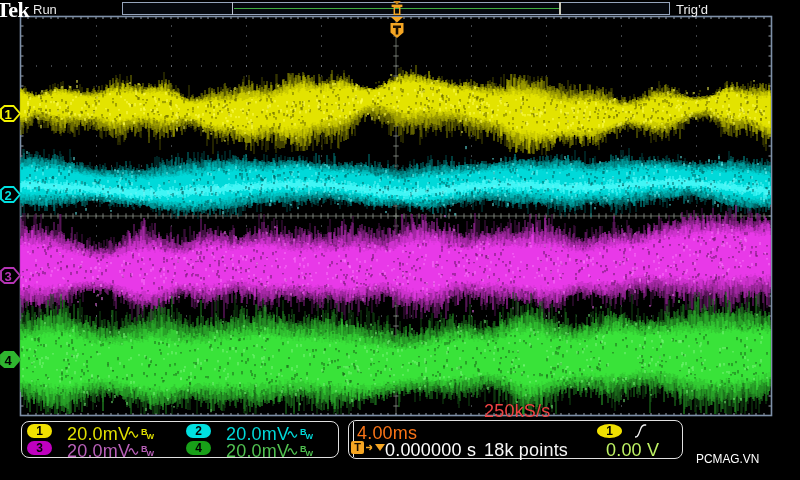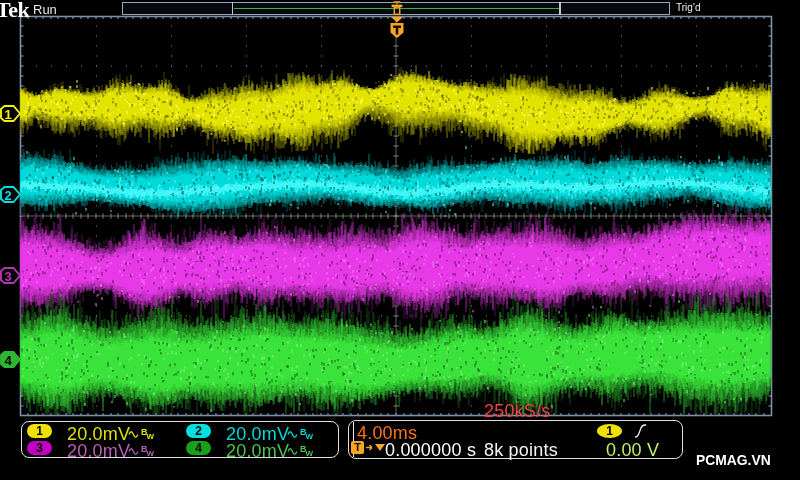--- a/index.html
+++ b/index.html
@@ -47,21 +47,21 @@
     <path d="M21 340V383M22 340V382M23 341V378M24 336V380M25 338V381M26 340V383M27 338V381M28 334V382M29 336V383M30 335V382M31 338V385M32 336V379M33 339V380M34 340V382M35 339V385M36 340V381M37 336V381M38 336V386M39 335V381M40 334V384M41 339V387M42 335V384M43 334V382M44 332V385M45 338V389M46 333V386M47 334V386M48 332V383M49 337V384M50 332V388M51 334V383M52 333V387M53 333V388M54 336V389M55 335V384M56 332V386M57 335V390M58 331V387M59 330V384M60 332V385M61 335V388M62 337V387M63 331V384M64 333V385M65 336V387M66 333V385M67 332V389M68 334V386M69 338V388M70 333V386M71 334V386M72 335V387M73 336V385M74 326V386M75 337V382M76 339V383M77 340V382M78 339V384M79 337V390M80 339V385M81 336V386M82 337V383M83 340V382M84 342V383M85 339V380M86 339V383M87 342V383M88 340V382M89 344V382M90 341V383M91 341V378M92 343V383M93 340V381M94 343V378M95 343V379M96 344V383M97 345V381M98 340V379M99 340V379M100 343V382M101 345V378M102 343V379M103 342V379M104 341V382M105 342V378M106 343V382M107 342V379M108 346V382M109 345V382M110 345V381M111 341V380M112 344V379M113 344V379M114 342V381M115 345V381M116 343V379M117 341V381M118 345V380M119 342V384M120 346V383M121 345V381M122 346V383M123 345V388M124 341V383M125 341V384M126 341V382M127 341V384M128 342V383M129 343V386M130 342V385M131 340V393M132 344V383M133 345V385M134 340V387M135 340V388M136 341V386M137 343V387M138 341V386M139 341V384M140 343V388M141 339V389M142 342V388M143 343V386M144 339V385M145 340V386M146 340V390M147 340V388M148 342V386M149 338V387M150 336V389M151 338V392M152 336V387M153 337V388M154 340V386M155 338V389M156 340V391M157 338V387M158 339V390M159 338V386M160 340V386M161 340V390M162 341V390M163 341V391M164 342V392M165 340V389M166 338V387M167 343V388M168 342V390M169 339V390M170 338V389M171 341V387M172 344V387M173 341V386M174 343V384M175 342V384M176 341V387M177 343V388M178 341V389M179 343V387M180 344V388M181 343V387M182 342V386M183 340V385M184 343V384M185 341V387M186 345V384M187 344V384M188 342V386M189 341V386M190 342V386M191 346V383M192 345V387M193 344V386M194 341V385M195 340V384M196 344V384M197 340V383M198 343V383M199 340V383M200 344V383M201 344V384M202 342V385M203 342V386M204 341V382M205 344V385M206 344V383M207 343V387M208 343V385M209 342V383M210 339V383M211 340V386M212 341V382M213 340V383M214 332V386M215 340V388M216 340V384M217 341V384M218 342V384M219 338V382M220 339V387M221 342V384M222 342V386M223 339V389M224 337V387M225 339V386M226 340V382M227 341V382M228 339V382M229 341V388M230 340V382M231 340V385M232 337V386M233 337V384M234 337V384M235 339V387M236 337V384M237 338V384M238 341V388M239 341V390M240 339V385M241 337V382M242 337V388M243 336V383M244 341V384M245 338V387M246 336V384M247 340V388M248 335V382M249 336V386M250 340V382M251 340V383M252 335V384M253 335V384M254 335V383M255 337V384M256 335V382M257 338V383M258 336V387M259 337V386M260 335V384M261 334V383M262 330V382M263 340V382M264 335V384M265 336V384M266 335V382M267 334V388M268 327V384M269 334V382M270 339V383M271 336V384M272 335V385M273 336V382M274 337V385M275 334V382M276 339V385M277 337V384M278 336V385M279 337V380M280 335V380M281 340V381M282 339V384M283 337V389M284 339V384M285 337V379M286 338V384M287 341V379M288 338V381M289 337V380M290 338V383M291 339V383M292 339V379M293 341V381M294 337V380M295 337V382M296 341V383M297 336V383M298 341V378M299 342V380M300 338V382M301 338V379M302 341V379M303 337V381M304 338V379M305 341V383M306 340V384M307 338V382M308 338V379M309 339V382M310 340V385M311 337V380M312 342V383M313 338V383M314 337V383M315 339V382M316 342V380M317 342V386M318 340V386M319 341V383M320 339V384M321 337V385M322 343V386M323 338V386M324 339V383M325 342V382M326 339V385M327 342V384M328 337V385M329 343V387M330 342V383M331 340V386M332 342V383M333 343V384M334 340V386M335 341V386M336 343V384M337 339V388M338 340V383M339 342V383M340 342V386M341 339V383M342 343V389M343 341V386M344 341V388M345 341V384M346 345V388M347 343V389M348 343V383M349 344V386M350 340V387M351 343V387M352 344V385M353 341V384M354 342V387M355 345V388M356 346V388M357 345V384M358 343V386M359 342V389M360 345V385M361 345V385M362 346V385M363 345V384M364 345V383M365 343V385M366 345V387M367 346V385M368 344V392M369 348V385M370 345V396M371 347V385M372 344V385M373 348V384M374 344V384M375 344V387M376 346V384M377 348V386M378 348V383M379 348V386M380 347V383M381 347V386M382 348V386M383 350V385M384 342V381M385 348V385M386 346V383M387 349V381M388 349V383M389 347V381M390 348V382M391 348V384M392 348V382M393 349V380M394 345V382M395 349V381M396 350V380M397 349V381M398 347V383M399 349V379M400 350V379M401 349V380M402 348V381M403 350V381M404 347V378M405 350V381M406 350V381M407 349V378M408 348V379M409 349V380M410 349V378M411 349V378M412 348V381M413 348V378M414 348V381M415 349V379M416 349V379M417 348V380M418 349V377M419 347V377M420 345V376M421 348V377M422 347V376M423 348V379M424 345V377M425 345V379M426 344V377M427 346V377M428 346V379M429 346V379M430 346V381M431 345V380M432 345V380M433 343V378M434 336V381M435 345V381M436 344V381M437 343V380M438 342V379M439 344V377M440 340V378M441 344V378M442 343V380M443 340V379M444 339V380M445 339V381M446 340V381M447 343V378M448 341V378M449 342V381M450 340V378M451 340V380M452 343V378M453 342V376M454 341V379M455 340V376M456 342V380M457 340V378M458 341V380M459 338V376M460 340V377M461 338V376M462 341V379M463 340V376M464 340V375M465 339V375M466 338V379M467 331V377M468 339V378M469 340V377M470 340V378M471 339V377M472 339V378M473 340V374M474 342V374M475 339V377M476 340V377M477 338V376M478 342V373M479 339V373M480 340V375M481 340V375M482 341V374M483 340V375M484 342V372M485 340V375M486 343V375M487 342V372M488 341V372M489 341V374M490 340V374M491 343V376M492 338V375M493 341V375M494 342V374M495 342V374M496 341V377M497 342V374M498 340V374M499 339V376M500 337V374M501 338V376M502 338V375M503 339V375M504 338V379M505 340V377M506 338V377M507 337V377M508 335V379M509 334V382M510 337V377M511 333V378M512 333V379M513 329V382M514 332V383M515 336V381M516 331V381M517 332V384M518 332V386M519 333V386M520 335V381M521 335V387M522 332V383M523 335V388M524 332V385M525 332V387M526 333V385M527 329V385M528 331V385M529 329V387M530 335V394M531 335V384M532 333V387M533 330V384M534 335V388M535 332V385M536 331V382M537 336V385M538 334V384M539 334V383M540 337V386M541 333V395M542 324V381M543 335V385M544 333V384M545 336V384M546 338V382M547 340V383M548 338V381M549 336V382M550 336V381M551 339V382M552 339V377M553 339V380M554 340V378M555 339V378M556 338V381M557 339V380M558 338V381M559 338V377M560 339V376M561 338V380M562 341V380M563 341V376M564 335V377M565 340V377M566 343V375M567 343V375M568 340V378M569 336V376M570 342V380M571 342V378M572 340V375M573 340V376M574 339V373M575 340V373M576 340V374M577 342V377M578 342V377M579 339V373M580 340V377M581 340V376M582 342V373M583 338V376M584 339V374M585 339V376M586 340V376M587 339V374M588 341V377M589 340V376M590 339V377M591 340V373M592 338V375M593 337V377M594 339V377M595 336V373M596 335V377M597 337V377M598 335V377M599 332V377M600 334V375M601 338V375M602 334V375M603 335V377M604 337V377M605 334V375M606 334V373M607 334V376M608 331V377M609 331V375M610 329V376M611 334V374M612 335V373M613 335V374M614 332V373M615 331V378M616 331V378M617 332V383M618 333V378M619 331V376M620 334V374M621 330V374M622 335V373M623 333V372M624 333V374M625 334V372M626 334V376M627 334V376M628 331V374M629 331V375M630 333V374M631 332V375M632 332V372M633 335V373M634 335V372M635 327V374M636 333V369M637 335V374M638 335V370M639 334V371M640 336V372M641 336V369M642 336V369M643 336V373M644 337V372M645 337V369M646 335V369M647 334V371M648 333V373M649 334V372M650 335V373M651 334V369M652 334V371M653 334V373M654 334V373M655 334V374M656 332V371M657 334V370M658 334V371M659 335V371M660 332V373M661 332V372M662 336V373M663 332V373M664 335V371M665 333V371M666 331V373M667 335V373M668 335V374M669 332V373M670 335V373M671 334V374M672 326V377M673 333V373M674 332V374M675 331V374M676 336V376M677 336V375M678 332V375M679 330V379M680 335V378M681 330V379M682 333V378M683 333V377M684 331V376M685 331V378M686 329V379M687 332V381M688 333V379M689 332V379M690 334V379M691 334V381M692 330V379M693 333V382M694 333V381M695 331V378M696 328V378M697 332V379M698 331V382M699 334V378M700 332V378M701 333V379M702 329V381M703 333V380M704 331V379M705 332V379M706 328V383M707 331V379M708 330V383M709 334V383M710 329V384M711 333V381M712 333V384M713 330V382M714 332V384M715 333V383M716 334V382M717 332V381M718 333V390M719 334V384M720 333V379M721 333V379M722 332V384M723 328V382M724 333V381M725 331V382M726 331V378M727 328V378M728 332V380M729 329V380M730 330V380M731 333V382M732 331V382M733 326V383M734 330V384M735 330V379M736 329V383M737 331V381M738 330V379M739 330V380M740 331V384M741 334V378M742 332V380M743 332V378M744 333V380M745 331V383M746 332V381M747 333V379M748 332V378M749 331V381M750 330V379M751 328V382M752 333V380M753 334V378M754 334V381M755 329V376M756 333V376M757 332V390M758 331V375M759 334V375M760 328V380M761 331V380M762 330V375M763 331V379M764 329V374M765 332V374M766 331V373M767 334V373M768 334V386M769 332V372M770 329V377" stroke="#3ceb3c" stroke-width="1" fill="none"></path>
     <path d="M440 388v2.3M379 361v1.3M594 357v1.5M103 343v3.1M463 350v1.8M483 376v3.3M729 378v1.5M322 362v2.7M225 329v2.1M518 351v1.8M667 327v1.4M72 342v2.0M330 387v2.9M506 333v3.2M163 342v2.0M159 342v2.9M288 365v2.8M687 383v1.8M324 367v3.1M174 374v1.7M362 394v2.6M254 390v2.7M176 373v2.8M155 373v2.7M740 325v2.2M218 347v1.4M422 390v3.2M301 378v1.5M343 337v2.8M701 357v1.3M598 328v3.0M403 364v1.6M239 339v2.2M561 363v2.3M310 333v2.0M735 372v3.0M402 344v3.1M261 329v2.8M732 363v3.1M118 357v3.3M447 359v3.2M34 391v1.3M705 367v2.9M189 376v2.7M311 330v3.0M98 375v3.4M175 393v2.7M732 385v2.5M164 380v1.5M504 380v1.6M251 370v2.9M741 339v3.4M449 342v2.5M489 391v2.4M352 397v3.1M62 332v2.4M386 365v2.5M511 335v1.5M89 390v2.8M132 374v2.9M643 346v3.3M645 332v3.1M670 329v2.6M743 383v3.3M195 349v2.4M88 370v1.8M356 352v1.8M338 366v3.0M73 347v3.2M150 364v1.2M374 379v1.8M255 364v2.1M127 377v3.3M355 366v3.5M358 383v2.0M642 329v2.1M455 385v2.2M756 362v1.8M726 326v3.0M616 343v3.4M673 338v3.6M438 339v3.3M330 385v2.8M272 379v3.4M526 342v2.2M712 384v3.5M636 348v2.5M369 391v2.5M390 375v2.2M512 361v2.6M354 363v3.6M46 374v2.4M41 344v1.8M498 348v3.6M575 377v2.7M48 377v2.1M310 363v2.6M666 321v2.0M328 364v1.9M350 380v3.1M641 327v1.2M206 376v1.9M475 364v3.3M592 368v2.0M480 330v2.9M338 359v2.3M689 367v1.6M461 366v2.5M155 384v2.2M87 365v2.9M503 347v2.7M585 389v2.5M434 332v3.1M720 352v1.4M551 339v2.6M461 376v1.9M356 393v1.7M147 375v2.2M61 392v2.0M601 383v2.8M393 390v2.3M450 336v2.5M190 382v3.4M163 380v2.5M90 341v1.7M642 362v2.1M768 387v2.9M335 360v2.3M627 345v2.8M686 323v1.7M524 340v2.2M356 345v2.0M555 367v3.5M194 362v1.6M326 330v2.1M509 350v3.1M94 392v3.0M717 387v2.8M356 340v1.5M598 367v3.1M201 367v3.1M262 363v2.4M101 344v2.5M88 329v2.0M314 355v3.0M607 331v2.9M68 359v2.5M262 346v2.5M580 368v3.4M601 341v1.8M156 364v2.0M661 371v2.8M741 352v3.2M609 388v1.7M307 372v3.3M33 327v3.4M607 364v2.6M596 337v3.0M736 361v2.2M63 389v3.2M440 373v3.3M246 361v2.9M108 364v2.8M435 360v1.9M677 356v2.8M477 347v3.1M729 380v3.2M240 384v2.9M161 352v2.7M187 340v2.9M233 335v1.3M178 345v1.6M279 349v2.6M711 380v2.8M600 368v3.2M325 348v2.9M269 357v3.6M535 333v3.0M340 366v1.7M695 377v1.5M433 333v2.4M56 340v2.5M683 340v2.3M516 357v1.6M717 366v1.5M66 367v2.6M344 373v1.8M289 357v2.0M599 363v2.5M170 364v2.8M600 360v1.8M267 378v2.8M451 389v1.2M233 372v3.4M760 364v2.5M294 378v1.8M620 329v1.7M72 377v2.5M511 371v3.3M522 373v2.8M454 339v1.7M67 367v1.8M292 377v3.1M697 342v1.6M748 328v1.6M531 345v3.0M113 385v1.3M656 376v3.3M257 328v2.1M293 386v2.2M553 367v2.6M376 373v3.5M564 379v2.7M601 380v3.2M80 334v1.6M565 392v1.7M651 381v1.6M300 389v3.3M374 363v1.2M509 382v3.4M695 374v1.4M563 354v3.5M26 389v1.6M32 363v1.5M578 351v3.3M378 351v1.6M602 382v2.0M406 389v2.8M195 376v2.9M725 383v1.9M369 390v1.5M101 392v3.4M294 333v3.5M687 375v1.7M498 334v3.2M56 343v1.4M254 345v1.9M132 346v3.0M92 377v1.6M69 363v3.1M506 356v2.0M345 389v1.3M268 338v2.4M559 346v3.4M155 341v3.0M563 389v2.4M438 347v1.4M397 390v3.3M590 366v2.1M542 374v2.2M144 372v2.9M265 363v2.8M377 333v2.8M451 380v1.8M282 328v1.7M62 377v3.5M181 391v3.1M38 338v3.1M649 364v2.8M123 378v1.5M166 372v3.2M316 349v2.3M515 371v1.9M626 337v2.3M25 336v1.9M270 381v2.2M430 333v2.5M39 339v3.5M470 391v2.8M252 373v3.1M208 391v3.0M571 345v3.2M501 357v2.1M395 392v3.6M585 328v2.0M220 366v3.1M512 327v2.4M760 333v1.9M555 388v2.3M266 340v1.9M438 371v2.0M391 368v2.0M302 393v2.1M312 393v2.7M648 384v2.5M371 349v1.6M566 382v2.8M704 336v3.6M646 379v1.3M207 359v2.5M221 342v3.2M343 372v3.5M82 369v3.3M737 337v3.2M583 348v2.0M492 327v3.4M455 379v2.0M572 332v3.2M463 340v2.2M444 365v2.0M410 330v2.3M254 378v1.2M722 380v3.3M747 368v2.5M435 348v3.4M59 337v2.2M365 333v1.9M324 363v2.9M180 393v1.4M754 373v2.0M33 371v1.4M519 365v2.9M750 326v3.0M651 356v1.8M388 382v1.4M307 349v1.8M351 380v2.5M452 368v3.0M323 371v1.7M114 395v1.6M230 347v3.2M236 347v2.8M692 326v1.6M638 320v3.0M591 351v1.4M87 360v3.2M473 357v2.0M58 387v1.6M558 365v3.2M613 352v1.5M382 334v2.0M302 391v3.6M196 331v3.2M209 395v1.8M479 369v3.1M108 362v2.5M496 342v2.2M197 335v1.5M447 342v2.8M411 339v1.6M175 363v2.6M660 356v2.7M297 373v3.1M325 349v1.2M459 366v3.4M69 344v3.0M445 342v3.3M625 323v1.5M390 396v1.2M560 346v1.5M91 356v2.1M551 371v3.1M708 341v3.5M239 333v1.2M382 397v2.7M29 357v2.7M444 366v2.7M643 367v1.3M484 388v2.2M62 371v2.5M321 387v1.9M381 371v3.0M37 358v2.0M242 360v2.0M219 370v1.7M551 386v2.2M41 385v1.8M431 333v2.8M662 360v1.9M386 384v1.3M662 365v2.7M478 368v3.6M160 349v2.0M601 380v2.1M259 332v2.9M505 376v1.6M534 374v1.8M743 356v2.6M745 344v3.3M499 368v2.8M333 332v1.8M524 371v2.4M44 384v3.0M266 372v2.7M547 374v2.6M660 364v2.3M585 340v2.1M38 379v1.2M162 377v1.9M755 339v2.3M85 394v3.5M476 361v3.4M742 374v3.1M298 389v1.2M295 374v3.5M93 393v2.8M411 363v2.0M511 368v2.6M488 343v3.1M659 383v3.4M654 333v1.5M347 353v2.5M61 345v2.6M228 362v2.9M706 334v2.2M228 384v2.0M762 327v3.2M66 375v2.8M485 357v1.5M482 390v2.1M436 375v2.0M242 353v3.4M255 388v3.4M383 335v3.5M661 343v2.7M423 342v2.5M72 339v3.3M643 359v3.3M332 360v3.4M277 376v2.0M422 373v3.1M62 334v2.1M419 362v1.9M344 373v3.1M181 352v1.6M72 354v3.1M686 335v3.3M557 347v2.6M248 358v3.3M27 349v2.3M509 387v3.3M307 329v3.0M409 337v3.3M247 347v2.8M393 352v3.1M676 340v1.7M745 352v3.4M501 370v3.3M329 381v3.5M747 378v2.7M602 384v2.3M499 369v1.3M570 378v2.4M133 389v2.4M371 363v2.7M264 389v2.6M763 372v2.0M530 335v2.3M30 384v2.5M394 385v1.3M623 324v3.0M283 386v2.0M395 346v1.5M149 364v2.7M354 350v2.9M110 342v1.4M626 380v1.4M262 390v3.1M767 352v2.8M459 386v2.3M378 370v1.8M313 349v3.1M563 369v3.5M666 361v1.3M361 372v1.2M30 393v1.7M582 373v2.4M700 333v1.8M439 345v1.5M150 388v2.1M83 353v1.9M321 332v2.0M664 354v2.4M744 364v2.8M727 347v2.4M379 335v3.3M83 386v1.3M89 379v2.7M316 391v2.3M167 343v2.9M68 375v1.2M85 344v1.8M267 338v1.9M151 360v3.1M733 388v1.3M83 387v3.0M515 342v2.1M147 396v3.0M38 345v1.3M721 328v1.4M196 362v3.1M639 325v2.1M558 352v2.8M311 385v3.1M493 340v1.9M35 338v3.2M642 366v2.2M680 370v1.2M697 359v2.5M64 359v2.3M95 329v1.2M459 386v1.9M684 354v2.2M547 358v3.3M514 367v1.9M738 370v3.4M381 392v2.6M731 374v1.6M146 356v3.2M244 338v1.8M283 342v3.2M552 375v2.9M566 370v3.4M758 329v2.1M117 376v2.4M346 380v2.2M588 382v1.8M597 366v3.1M481 352v2.3M426 361v3.1M194 336v2.2M558 380v1.6M618 377v3.1M696 338v2.6M623 339v2.1M215 339v2.7M603 346v3.5M573 372v2.0M460 335v3.3M287 365v2.9M596 331v2.1M419 364v2.6M70 392v1.4M345 386v3.2M358 370v2.4M255 385v3.4M679 386v2.1M35 355v1.8M556 351v3.5M81 376v1.3M265 349v1.9M482 385v3.2M609 327v3.6M124 365v3.2M208 376v2.4M560 339v2.1M281 369v2.6M428 349v1.9M149 365v2.6M490 350v1.5M466 361v3.5M526 389v1.9M110 382v2.4M113 370v1.4M415 346v3.1M624 378v2.3M450 340v2.4M331 381v1.4M241 389v2.8M349 366v1.4M231 338v2.0M460 335v2.3M481 377v3.4M190 350v1.6M113 370v1.6M500 362v2.3M57 394v1.7M472 335v3.4M405 387v2.0M210 346v2.6M691 373v1.8M44 344v3.1M542 343v1.4M642 355v2.7M596 381v3.5M756 372v2.3M587 382v1.9M540 373v3.3M22 348v3.6M702 362v3.5M132 330v1.7M521 384v3.4M184 335v2.3M84 372v3.3M232 387v1.7M616 387v2.7M324 338v1.2M729 363v2.5M178 371v2.8M97 351v2.1M435 354v1.4M211 344v2.8M280 392v1.9M643 320v1.9M336 348v2.2M475 332v2.5M556 326v3.0M489 328v3.1M515 335v2.2M255 374v3.2M374 350v3.5M742 327v3.4M242 371v3.4M448 351v2.1M513 351v1.7M240 338v3.0M751 349v3.1M406 393v1.4M433 374v2.2M204 334v2.9M142 336v2.9M419 356v1.4M477 332v2.2M733 372v1.6M457 347v2.9M547 375v3.5M276 380v2.2M570 326v1.5M187 379v1.6M269 382v1.8M392 338v2.8M345 393v1.7M62 373v2.6M657 348v2.9M640 362v1.2M601 342v1.8M190 382v2.6M534 329v3.5M427 377v3.3M279 333v2.2M347 396v2.5M35 350v3.3M645 341v3.4M39 337v2.5M27 367v1.8M220 376v2.4M339 350v2.2" stroke="#196319" stroke-width="1" fill="none"></path>
     <path d="M560 336v3.1M517 328v3.1M175 343v2.4M394 381v2.0M34 355v1.9M74 355v3.3M92 375v2.6M112 401v2.1M67 370v2.7M426 342v2.8M389 340v2.3M524 364v2.3M226 377v3.2M398 349v3.4M597 335v3.2M400 355v1.8M653 347v1.6M42 357v2.2M35 366v2.0M584 369v2.2M36 349v1.9M231 335v2.9M110 331v2.6M300 403v2.2M459 366v3.2M672 339v1.7M700 345v2.3M683 362v3.3M215 368v2.4M371 374v2.6M67 352v3.0M262 358v2.1M516 365v3.3M460 357v2.9M40 359v2.9M109 389v2.2M99 377v2.6M279 373v2.8M694 350v3.4M733 351v1.5M634 382v3.1M761 341v2.8M402 366v2.1M466 377v3.2M349 371v3.4M584 348v2.2M599 357v3.2M424 378v2.1M84 391v2.3M75 371v3.3M32 338v2.5M530 343v3.3M670 356v3.0M62 369v2.4M689 371v2.9M408 369v2.6M559 321v2.4M48 357v2.6M84 363v2.7M658 331v2.8M352 363v2.2M265 348v2.3M587 345v2.3M131 381v3.0M127 374v2.6M45 322v2.0M87 391v2.9M475 328v1.7M139 354v2.1M755 365v2.1M767 377v1.7M528 375v2.6M360 338v3.3M561 362v3.4M725 401v2.3M318 378v2.3M727 371v1.9M450 383v1.8M640 378v1.5M109 347v1.5M623 379v1.7M295 370v1.6M394 391v2.1M482 336v3.0M563 376v2.1M624 399v3.1M589 314v2.7M375 383v1.8M168 398v2.8M351 372v2.4M134 381v2.6M587 359v2.1M589 384v1.5M591 358v2.5M292 369v1.6M444 376v2.4M536 380v2.1M198 348v1.7M447 364v2.9M260 335v2.3M297 344v3.2M195 365v3.2M660 356v3.0M494 352v2.6M272 366v3.2M567 340v3.4M602 340v2.7M145 355v2.5M512 363v2.3M176 352v2.6M124 336v1.7M693 369v2.0M551 366v2.0M589 382v2.1M392 331v3.4M448 347v3.3M172 351v3.3M530 381v2.2M348 366v2.6M49 378v2.0M181 377v3.0M336 390v2.3M701 342v3.5M358 366v2.0M488 387v3.0M592 368v3.3M298 389v2.5M109 375v2.7M301 387v2.3M748 366v3.0M43 362v2.5M177 331v2.8M209 341v2.2M24 354v2.7M705 359v2.2M218 360v2.4M508 371v2.0M73 329v3.2M455 345v2.0M509 342v2.1M748 359v2.2M720 364v3.1M689 345v2.3M720 384v1.9M119 331v2.8M213 382v3.3M211 409v3.2M98 353v2.4M236 350v2.6M518 350v2.3M60 380v2.6M679 340v3.2M282 390v3.1M372 358v3.4M347 379v2.9M479 373v2.8M223 321v1.6M461 371v3.5M297 365v2.9M69 365v3.3M224 370v1.9M310 353v3.4M757 314v1.7M34 361v1.6M198 359v2.3M53 353v1.6M377 349v3.1M385 368v2.7M681 340v3.2M92 374v3.3M571 386v2.1M124 333v2.6M604 335v2.1M582 380v2.6M458 326v2.0M513 359v2.6M614 378v3.2M142 363v2.5M685 354v2.7M245 392v2.0M553 352v3.2M67 342v3.1M649 326v3.0M692 390v1.7M77 355v2.0M692 367v2.1M448 347v1.8M720 363v2.9M198 358v2.8M336 342v1.6M146 408v3.1M520 339v3.0M747 337v3.0M514 371v2.0M402 349v2.5M376 332v2.2M495 346v3.1M538 331v2.3M558 363v2.2M605 342v2.8M46 356v3.2M626 377v3.2M586 388v2.1M409 362v2.0M365 346v3.0M174 406v1.6M100 353v1.6M559 311v2.6M652 370v2.2M301 344v2.8M184 369v3.0M230 357v2.5M420 387v3.2M425 358v3.2M458 331v2.6M23 375v2.3M625 352v2.2M600 362v1.6M410 346v2.3M566 332v2.4M723 331v3.3M126 336v1.6M46 385v2.3M372 336v1.9M687 390v3.3M583 351v2.4M753 365v3.1M261 366v2.0M640 344v3.1M346 366v2.5M645 363v3.2M374 354v1.6M72 354v1.8M608 363v3.4M265 327v3.2M85 403v2.9M701 350v2.4M356 360v1.5M394 374v2.1M457 367v2.5M23 346v2.6M724 363v2.6M122 343v1.6M264 356v3.5M602 341v1.9M352 399v3.2M559 327v1.7M729 371v2.9M526 394v2.5M32 380v1.8M485 349v3.1M60 376v1.8M344 366v1.6M566 368v1.9M369 368v1.5M517 401v2.2M413 360v2.2M403 374v1.9M632 340v2.7M762 336v3.0M191 378v2.6M40 362v3.2M489 340v2.8M288 341v2.7M668 330v1.9M658 361v2.1M425 385v2.4M127 402v2.9M387 352v2.6M503 377v1.9M129 359v1.6M447 351v3.4M296 393v3.4M212 348v3.0M388 341v3.2M359 369v2.5M215 336v3.2M656 363v3.4M538 338v1.9M547 350v1.9M168 353v2.2M57 369v1.7M689 369v3.3M150 358v2.5M188 389v2.8M644 346v2.1M665 375v1.8M387 358v3.2M271 373v1.8M426 367v3.3M682 352v3.0M603 336v2.7M253 354v1.5M307 377v2.9M348 382v3.3M223 349v3.3M76 349v2.5M282 375v1.8M238 362v3.4M371 324v1.6M227 351v1.8M349 355v3.5M345 375v1.7M555 328v2.8M330 344v2.8M290 384v2.7M596 343v3.2M440 320v1.7M140 387v1.8M426 370v2.6M723 347v2.2M76 360v1.5M254 355v3.4M465 342v1.9M164 358v1.8M650 362v2.5M358 368v3.4M256 384v3.0M120 362v2.8M522 372v2.4M30 348v2.4M42 365v3.0M723 372v1.9M244 325v2.6M201 362v2.9M304 354v3.2M693 366v2.9M734 398v1.9M417 362v3.0M228 373v2.5M181 370v2.6M383 354v2.8M240 382v2.0M217 330v3.1M440 377v2.7M547 332v2.6M469 378v1.7M601 306v2.5M577 351v2.7M412 328v2.1M181 378v2.2M198 361v3.3M645 337v3.2M638 357v2.0M329 358v2.9M415 361v2.5M568 333v1.6M347 324v3.0M660 335v3.2M431 355v2.2M81 378v2.4M84 330v2.0M422 342v2.1M324 351v2.8M425 361v2.4M244 349v3.4M640 355v2.4M23 368v2.2M315 338v2.7M651 394v1.7M301 379v2.3M548 356v2.3M754 378v1.9M324 383v3.3M436 340v2.1M747 346v2.5M205 360v1.6M588 365v2.3M552 405v3.5M652 340v2.4M390 368v2.8M46 344v2.8M154 392v3.2M524 365v1.5M551 346v1.6M761 359v3.5M131 339v2.9M570 371v3.4M461 330v2.0M568 366v1.8M32 362v2.2M257 344v3.2M378 345v3.0M531 328v3.4M131 357v2.6M70 381v2.6M462 374v1.6M292 367v2.4M682 364v3.5M592 377v2.9M264 337v2.4M720 348v3.0M425 376v3.4M745 356v3.1M292 349v3.5M179 338v3.1M511 379v2.7M481 373v1.9M567 377v2.8M580 343v2.0M263 361v2.4M228 376v1.8M111 367v2.8M330 362v2.1M100 341v2.4M663 340v3.3M449 376v1.9M725 347v1.9M185 366v2.3M161 341v2.3M554 373v2.3M367 350v2.8M322 369v2.8M357 365v2.1M485 320v3.1M652 358v3.4M686 362v3.3M561 378v2.0M262 357v1.7M645 370v3.1M115 395v3.0M233 347v3.1M702 369v2.9M745 368v2.0M661 345v2.9M494 358v3.1M679 300v3.0M741 398v2.5M627 324v1.9M78 353v3.1M191 372v3.5M77 355v3.5M703 362v2.1M169 344v3.5M642 365v1.9M70 335v1.6M710 369v1.8M567 366v2.3M636 323v2.7M66 358v2.9M662 339v3.2M567 350v2.4M167 389v2.2M225 368v2.0M680 340v2.4M92 344v2.0M371 358v1.8M273 355v2.8M519 358v2.1M534 331v3.2" stroke="#7cf57c" stroke-width="1" fill="none"></path>
   </svg>
 <div class="abs" style="left:-4px;top:-3.5px;color:#fff;font-family:'Liberation Serif',serif;font-weight:bold;font-size:22px;letter-spacing:-0.5px">Tek</div>
 <div class="abs" style="left:33px;top:1.5px;color:#e8e8e8;font-size:13px">Run</div>
 <div class="abs" style="left:122px;top:2px;width:548px;height:13px;border:1px solid #96a5bc;background:#05080d"></div>
 <div class="abs" style="left:232px;top:2px;width:1px;height:13px;background:#b9c2cf"></div>
 <div class="abs" style="left:559px;top:2px;width:2px;height:13px;background:#c8c8b8"></div>
 <div class="abs" style="left:234px;top:8px;width:325px;height:1px;background:#3fae3f"></div>
-<div class="abs" style="left:676px;top:1.5px;color:#f0f0f0;font-size:10px">Trig’d</div>
+<div class="abs" style="left:676px;top:1.5px;color:#f0f0f0;font-size:13px">Trig’d</div>
 <svg class="abs" width="20" height="46" viewBox="0 0 20 46" style="left:387px;top:0">
  <path d="M6 1h8l-4 3.6z" fill="#c8861e"></path>
  <rect x="4.6" y="4.6" width="10.8" height="2.5" fill="#f5a623"></rect>
     <rect x="7.3" y="7.1" width="5.4" height="7.2" fill="none" stroke="#f5a623" stroke-width="1.5"></rect>
  <path d="M4 17h12l-6 5.4z" fill="#f5a623"></path>
  <path d="M3.5 23h13v9.5l-6.5 5.5-6.5-5.5z" fill="#f5a623"></path>
  <path d="M6 25.5h8v2.6h-2.7v6.3h-2.6v-6.3H6z" fill="#1a0e00"></path>
 </svg>
 <svg class="abs" width="21" height="18" viewBox="0 0 21 18" style="left:0;top:104.5px">
     <path d="M1 4 4.5 1h9L20 8.5 13.5 16h-9L1 13z" fill="#000" stroke="#f2f200" stroke-width="1.9"></path>
@@ -107,14 +107,14 @@
 <div class="badge" style="left:597px;top:424px;background:#f0e000;border-radius:50%">1</div>
 <svg class="abs" width="16" height="16" viewBox="0 0 16 16" style="left:633px;top:423px">
     <path d="M2 14c2.2 0 2.9-1.1 3.7-3.1l2.2-5.6C8.7 3.2 9.4 2 11.6 2h1.6" fill="none" stroke="#f0f0f0" stroke-width="1.3"></path>
   </svg>
 <div class="abs" style="left:351px;top:441px;width:13px;height:13px;background:#f5a623;border-radius:2px;color:#1a0e00;font-weight:bold;font-size:11px;text-align:center;line-height:13px">T</div>
 <svg class="abs" width="22" height="13" viewBox="0 0 22 13" style="left:365px;top:441px">
     <path d="M1 6.5h6M7 6.5 4.5 4M7 6.5 4.5 9" stroke="#f5a623" stroke-width="1.4" fill="none"></path>
     <path d="M10 3h10l-5 7z" fill="#f5a623"></path>
   </svg>
 <div class="rd" style="left:385px;top:440px;color:#ffffff">0.000000 s</div>
-<div class="rd" style="left:484px;top:440px;color:#f5f5f5">8k points</div>
+<div class="rd" style="left:484px;top:440px;color:#f5f5f5">18k points</div>
 <div class="rd" style="left:606px;top:440px;color:#bef264">0.00 V</div>
-<div class="abs" style="left:696px;top:451.5px;color:#fff;font-size:14px;font-weight:bold;letter-spacing:0px;transform:scaleX(0.99);transform-origin:0 0">PCMAG.VN</div>
+<div class="abs" style="left:696px;top:451.5px;color:#fff;font-size:12px;font-weight:normal;letter-spacing:0px;transform:scaleX(0.99);transform-origin:0 0">PCMAG.VN</div>
 </body></html>

